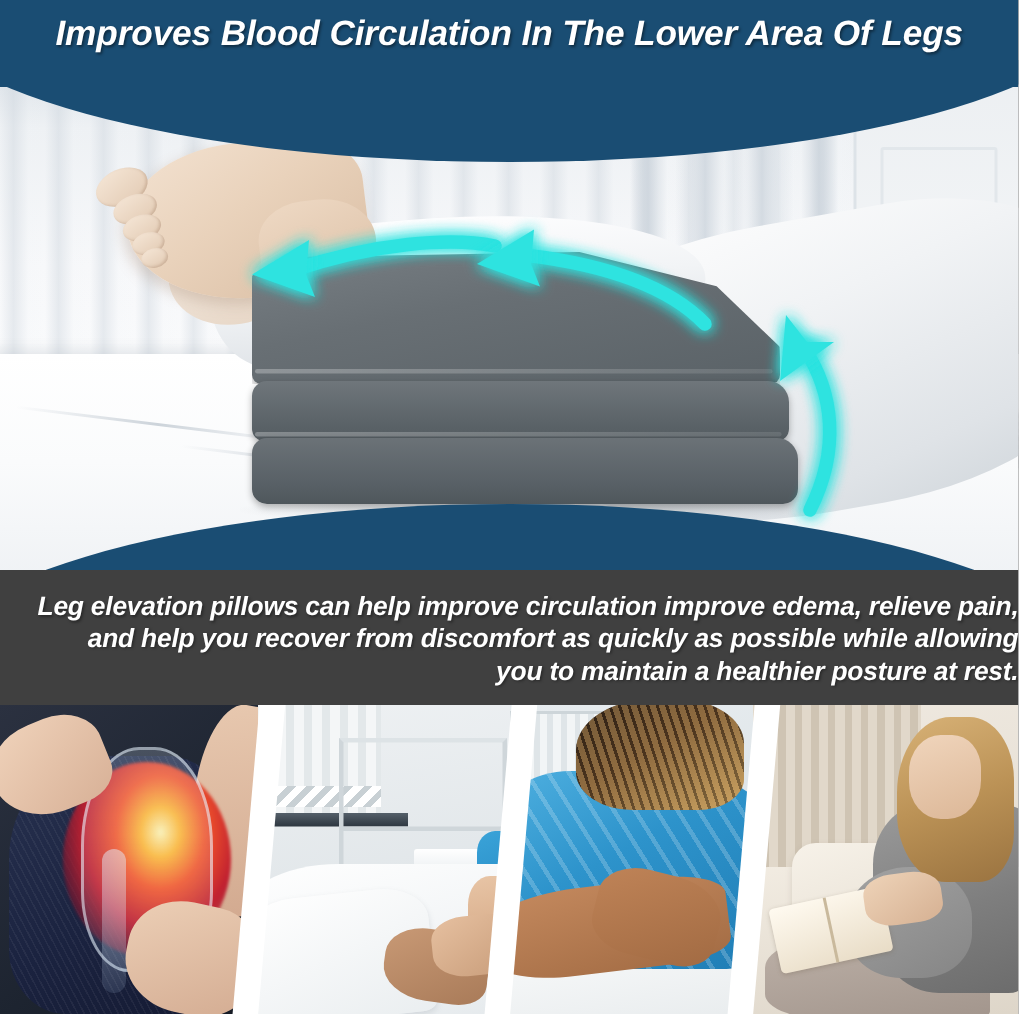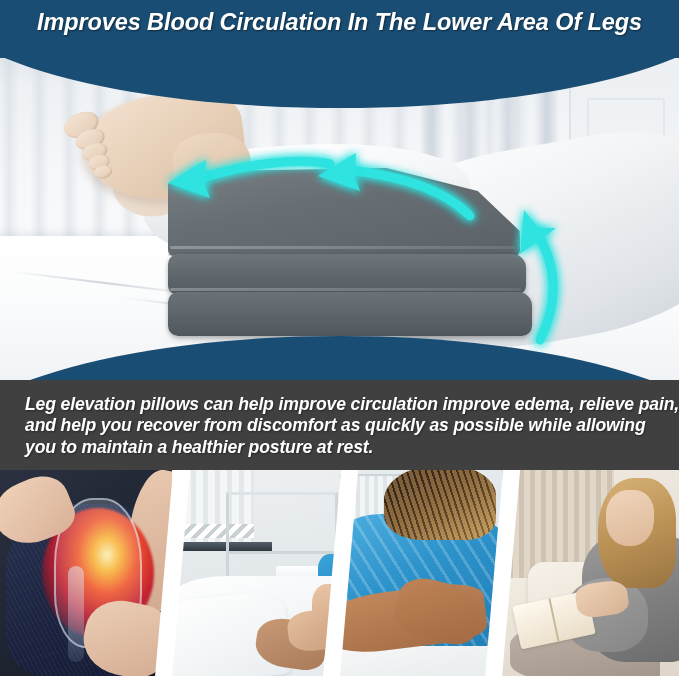--- a/index.html
+++ b/index.html
@@ -186,21 +186,21 @@
     z-index:20;
   }
 
   
   #description{
     position:absolute; left:0; top:384px; width:679px; height:84px;
     z-index:25; background:transparent;
     display:flex; align-items:center; justify-content:center;
   }
   #description-text{
-    width:670px; text-align:left; color:#ffffff;
+    width:670px; text-align:right; color:#ffffff;
     font-size:17.6px; font-weight:bold; font-style:italic;
     line-height:21.5px; letter-spacing:-0.15px;
     text-shadow:1px 1px 2px rgba(0,0,0,.4);
     margin-left:25px;
   }
 
   
   #thumbnails{
     position:absolute; left:0; top:470px; width:679px; height:206px;
     background:#ffffff; z-index:25; overflow:hidden;

